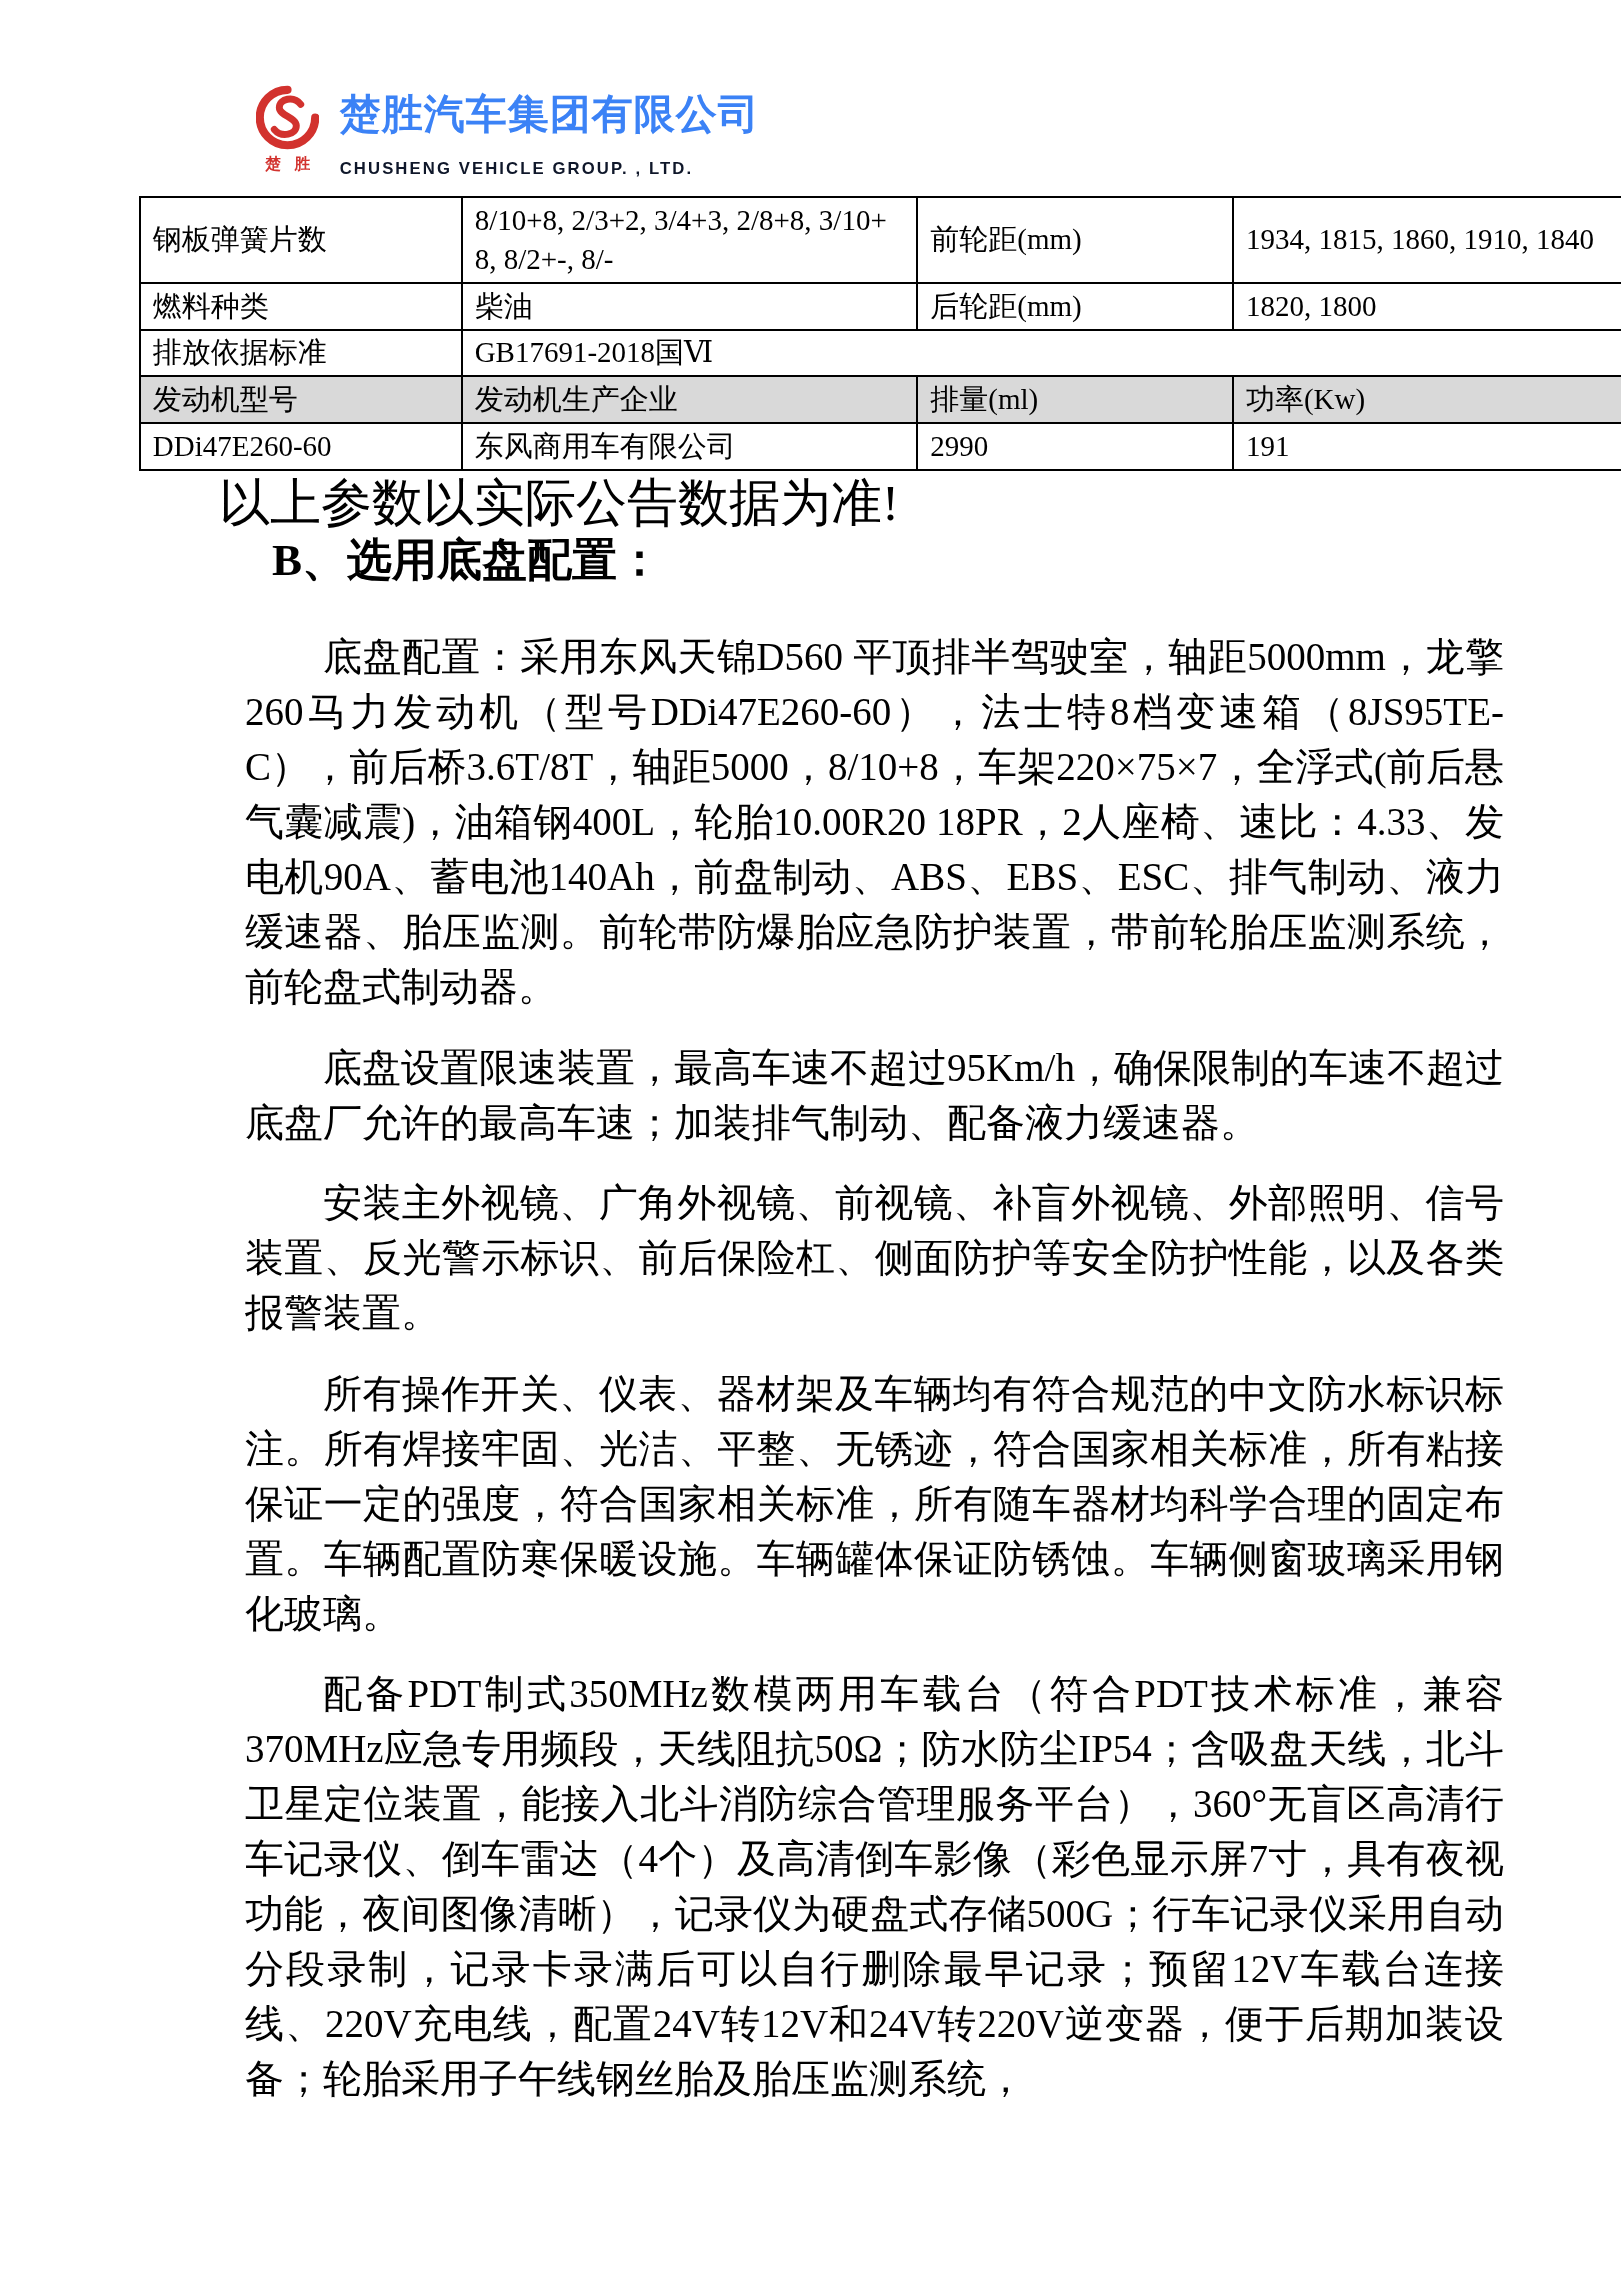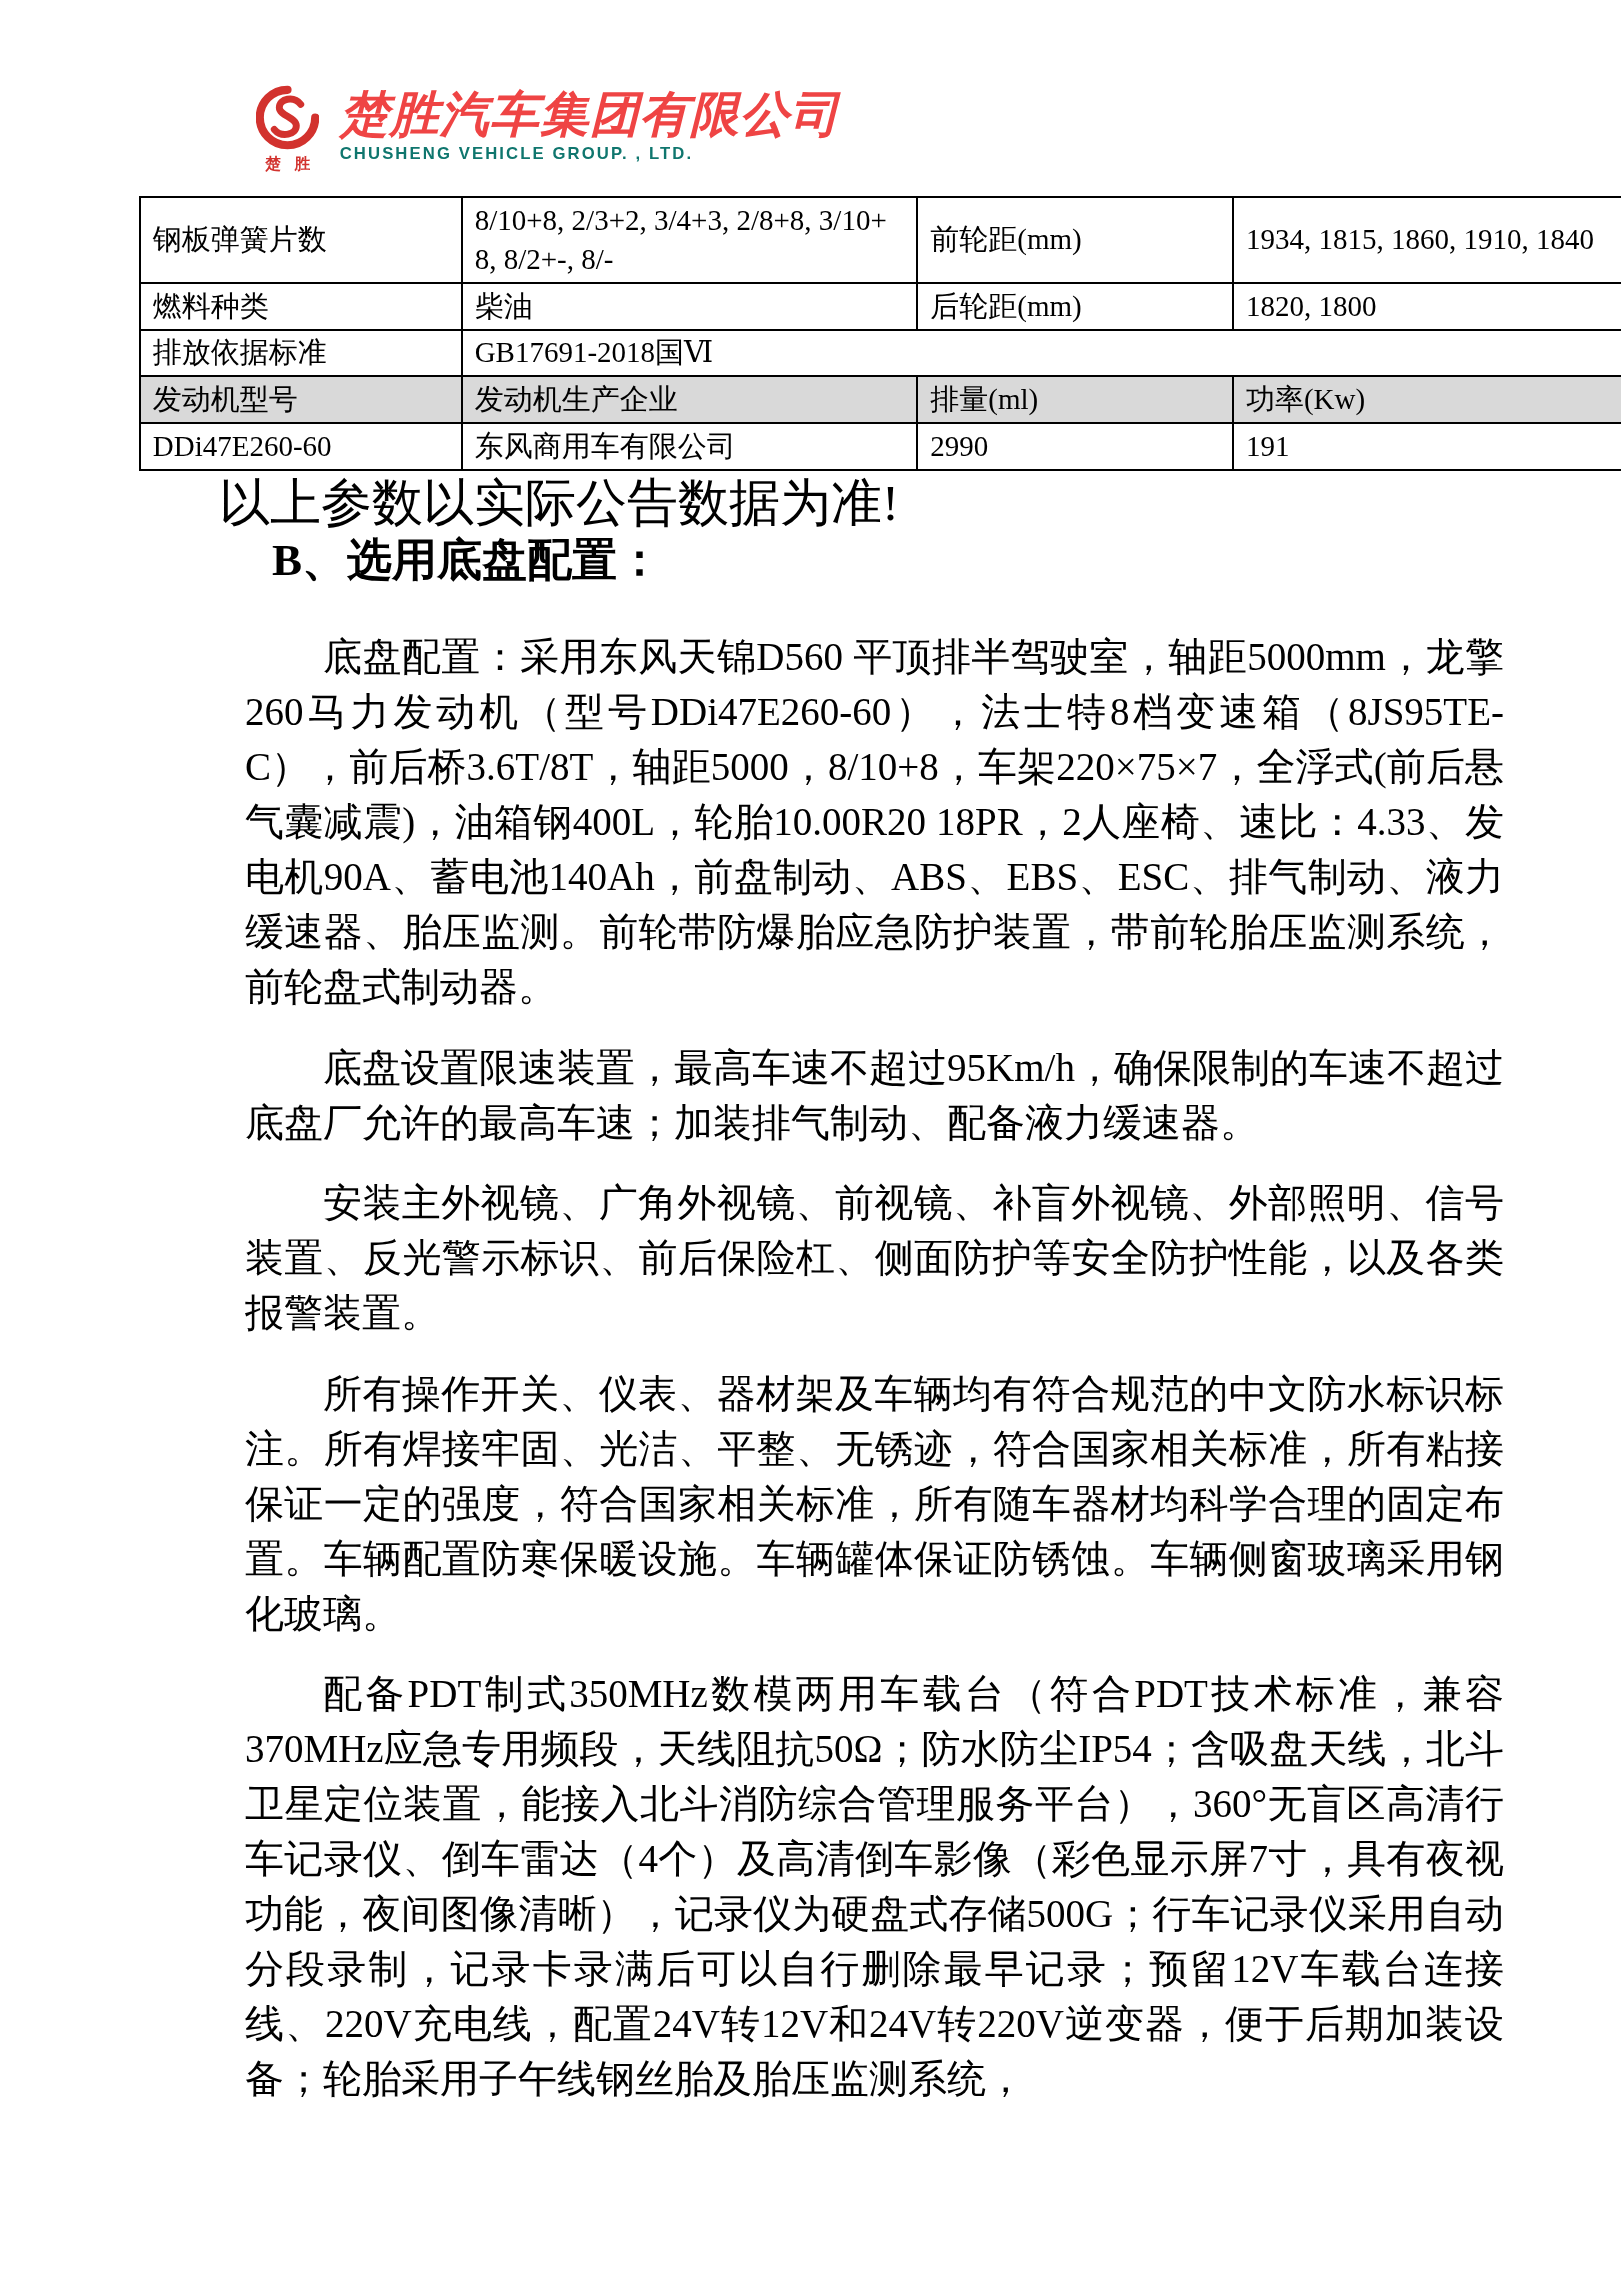--- a/index.html
+++ b/index.html
@@ -20,27 +20,27 @@
   .logo-icon-wrap { width:73px; text-align:right; }
   .logo-icon-wrap svg { width:63px; height:67px; display:block; margin:0 auto; }
   .logo-icon-chars {
     color:#d2322e; font-size:15.7px; font-weight:bold;
     letter-spacing:13.7px; margin-top:2.9px; margin-left:5.9px;
     white-space:nowrap; font-family:"Liberation Sans",sans-serif;
   }
   .brand { display:flex; flex-direction:column; padding-top:7.8px; }
   .brand-cn {
     font-family:"Liberation Sans","DejaVu Sans",sans-serif;
-    font-size:49px; font-weight:bold; color:#ef4444; letter-spacing:1px;
-    line-height:45px; white-space:nowrap;font-style:italic;
+    font-size:41px; font-weight:bold; color:#3b82f6; letter-spacing:1px;
+    line-height:45px; white-space:nowrap;
   }
   .brand-en {
     font-family:"Liberation Sans","DejaVu Sans",sans-serif;
-    font-size:16.7px; font-weight:bold; color:#0f766e;
-    letter-spacing:2.1px; margin-top:7px; white-space:nowrap;
+    font-size:16.7px; font-weight:bold; color:#0f172a;
+    letter-spacing:2.1px; margin-top:22px; white-space:nowrap;
   }
 
   
   table.spec {
     position:absolute; top:196px; left:139px; width:1557px;
     border-collapse:collapse; table-layout:fixed;
     font-size:29px; line-height:39px;
   }
   table.spec td {
     border:2px solid #000;

